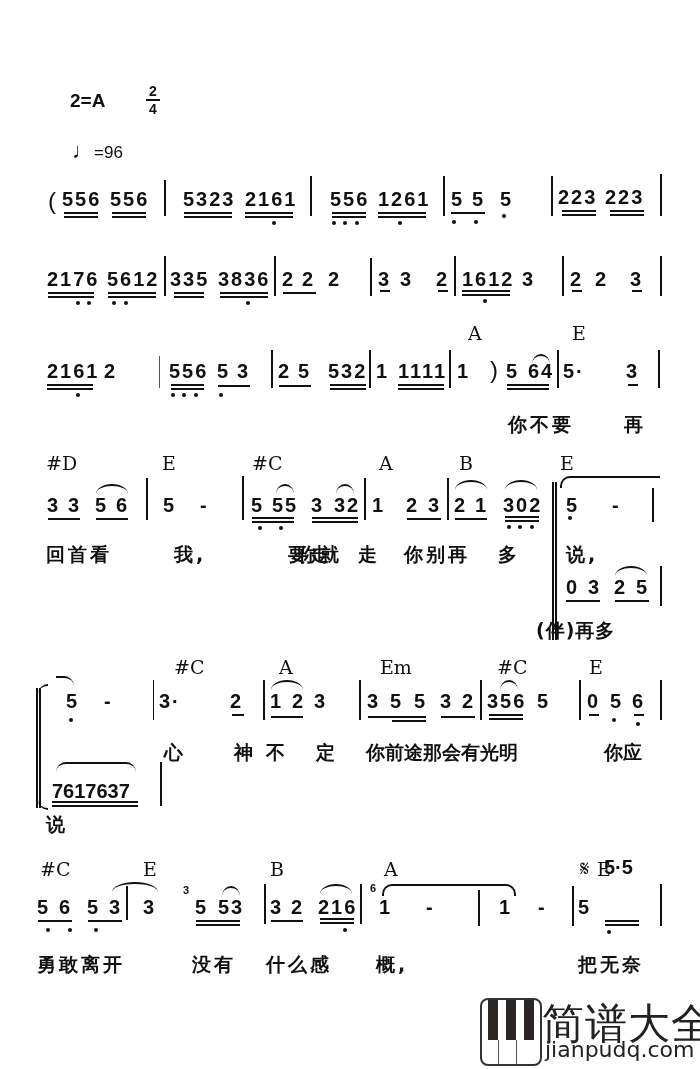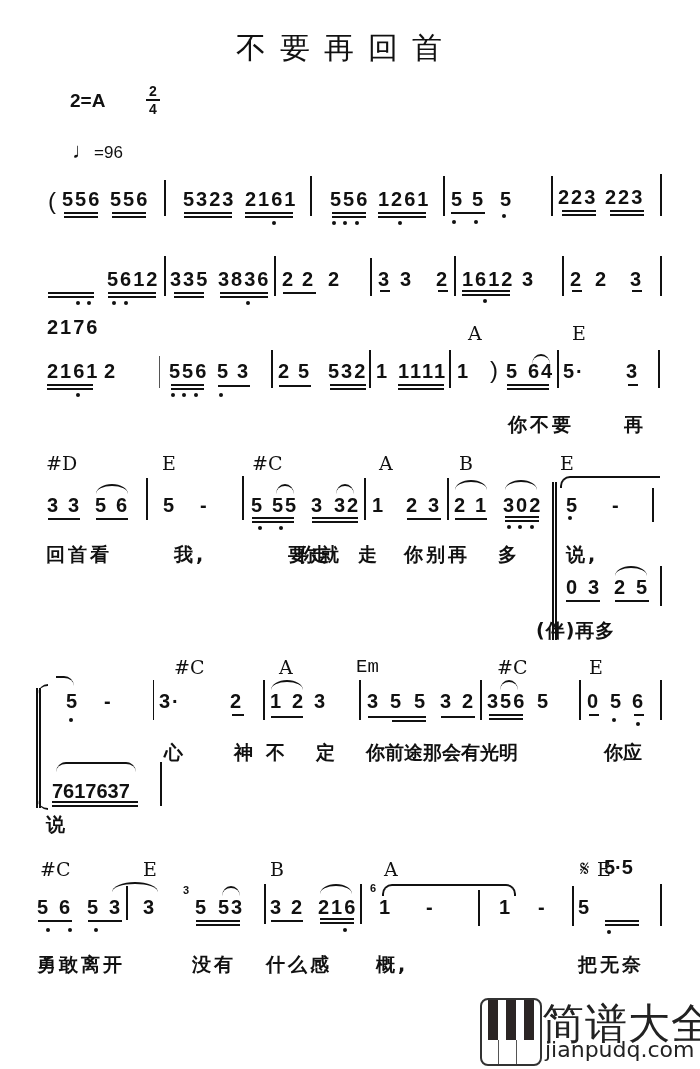--- a/index.html
+++ b/index.html
@@ -23,21 +23,20 @@
   .key-black { position:absolute; top:0; width:10px; height:40px; background:#2b2524; }
   .key-sep { position:absolute; top:40px; width:1px; height:24px; background:#555; }
   .logo-cn { font-family:"DejaVu Sans", sans-serif; font-size:42px; color:#222; left:542px; top:996px; letter-spacing:1px; }
   .logo-en { font-family:"DejaVu Sans", sans-serif; font-size:22px; color:#222; left:545px; top:1037px; }
 </style>
 </head>
 <body>
 
 <div id="page">
 
-  <div class="abs title">不要再回首</div>
   <div class="abs key" style="left:70px; top:90px;">2=A</div>
   <div class="abs frac" style="left:146px; top:84px; width:14px;">
     <span>2</span>
     <span class="line"></span>
     <span>4</span>
   </div>
   <div class="abs tempo" style="left:72px; top:138px;">
     <span style="font-size:22px;">♩</span><span>=96</span>
   </div>
 
@@ -72,21 +71,21 @@
     <div class="dot" style="left:502px; top:214px;"></div>
     <div class="bar" style="left:551px; top:176px; height:40px;"></div>
     <span class="abs n" style="left:558px; top:186px;">223</span>
     <div class="u2" style="left:562px; top:210px; width:34px;"></div>
     <span class="abs n" style="left:605px; top:186px;">223</span>
     <div class="u2" style="left:610px; top:210px; width:34px;"></div>
     <div class="bar" style="left:660px; top:174px; height:42px;"></div>
   </div>
 
   <div>
-    <span class="abs n" style="left:47px; top:268px;margin-top:48px;">2176</span>
+    <span class="abs n" style="left:47px; top:268px;">2176</span>
     <div class="u2" style="left:48px; top:292px; width:46px;"></div>
     <div class="dot" style="left:76px; top:301px;"></div>
       <div class="dot" style="left:87px; top:301px;"></div>
     <span class="abs n" style="left:107px; top:268px;">5612</span>
     <div class="u2" style="left:108px; top:292px; width:48px;"></div>
     <div class="dot" style="left:112px; top:301px;"></div>
       <div class="dot" style="left:124px; top:301px;"></div>
     <div class="bar" style="left:164px; top:256px; height:40px;"></div>
     <span class="abs n" style="left:170px; top:268px;">335</span>
     <div class="u2" style="left:174px; top:292px; width:30px;"></div>
@@ -235,21 +234,21 @@
       <div class="tie" style="left:615px; top:566px; width:32px;"></div>
       <div class="u1" style="left:615px; top:600px; width:34px;"></div>
       <div class="bar" style="left:660px; top:566px; height:40px;"></div>
       <span class="abs lyr" style="left:536px; top:618px; letter-spacing:1px;">(伴)再多</span>
     </div>
   </div>
 
   <div>
     <span class="abs chord" style="left:174px; top:656px;">#C</span>
     <span class="abs chord" style="left:279px; top:656px;">A</span>
-    <span class="abs chord" style="left:356px; top:656px;font-family:Liberation Mono, monospace;">Em</span>
+    <span class="abs chord" style="left:380px; top:656px;">Em</span>
     <span class="abs chord" style="left:497px; top:656px;">#C</span>
     <span class="abs chord" style="left:589px; top:656px;">E</span>
 
     <div class="brk" style="left:36px; top:688px; height:120px; border-left-width:5px;"></div>
     <div class="abs" style="left:38px; top:684px; width:10px; height:8px; border-top:2px solid #111; border-radius:10px 0 0 0;"></div>
     <div class="abs" style="left:56px; top:676px; width:18px; height:8px; border-top:2px solid #111; border-radius:0 10px 0 0;"></div>
     <span class="abs n" style="left:66px; top:690px;">5</span>
     <div class="dot" style="left:69px; top:718px;"></div>
     <span class="abs n" style="left:104px; top:690px;">-</span>
     <div class="bar" style="left:153px; top:680px; height:40px; width:1px;"></div>

